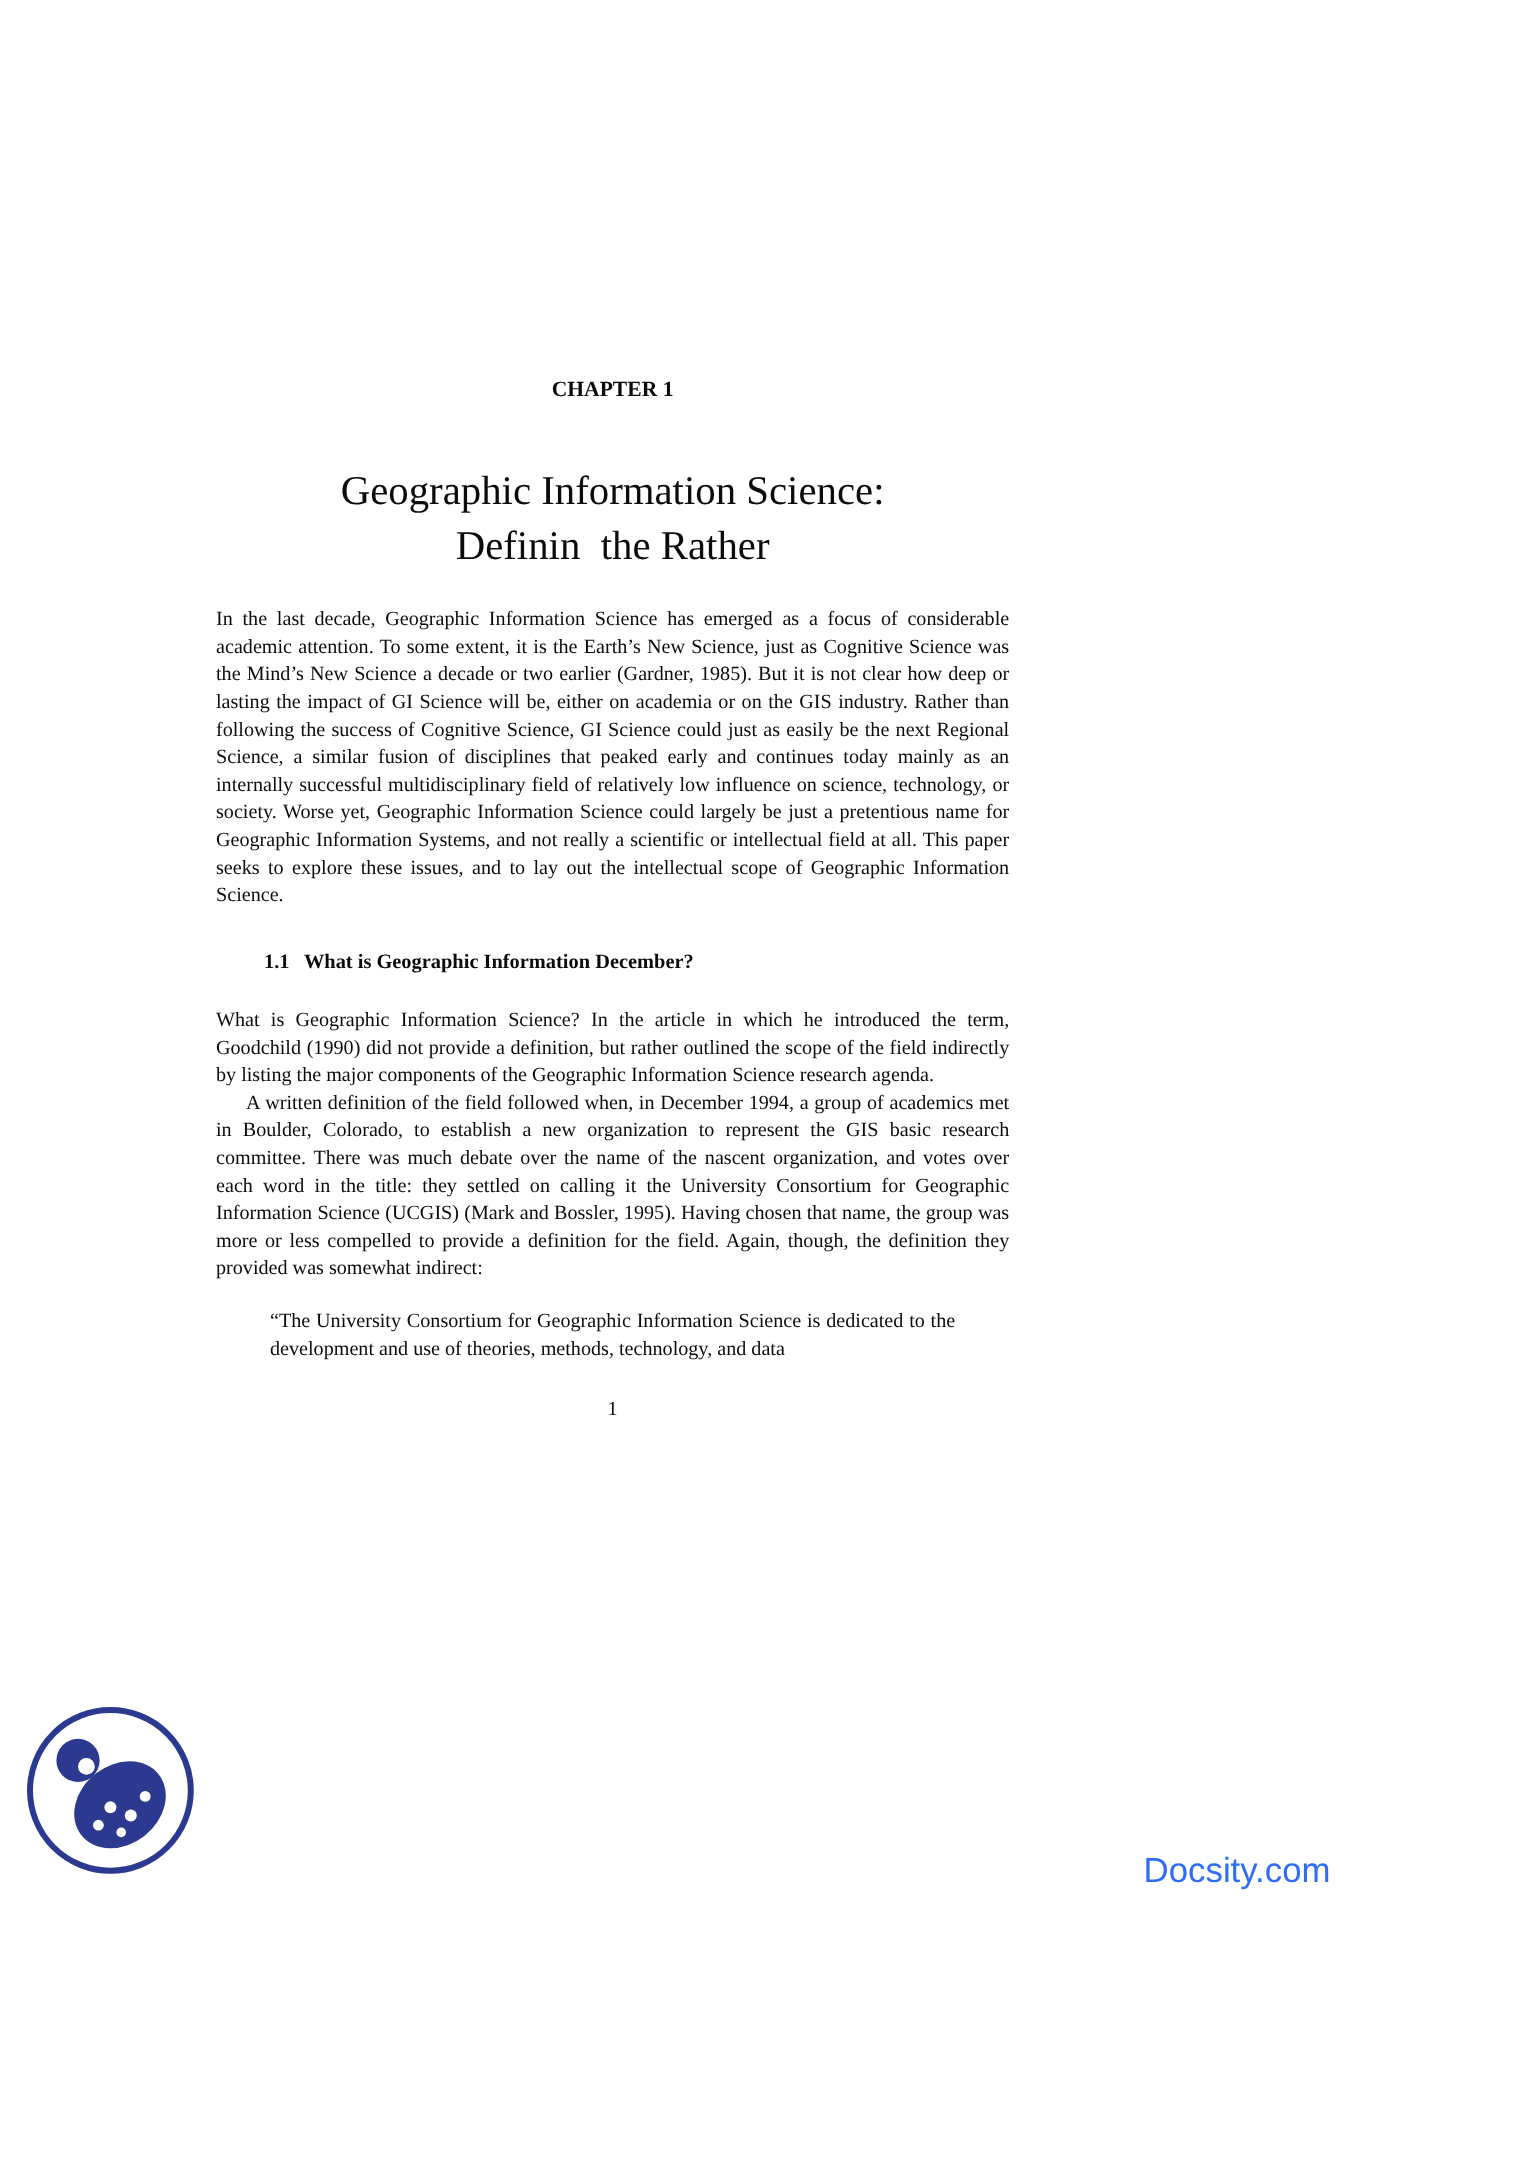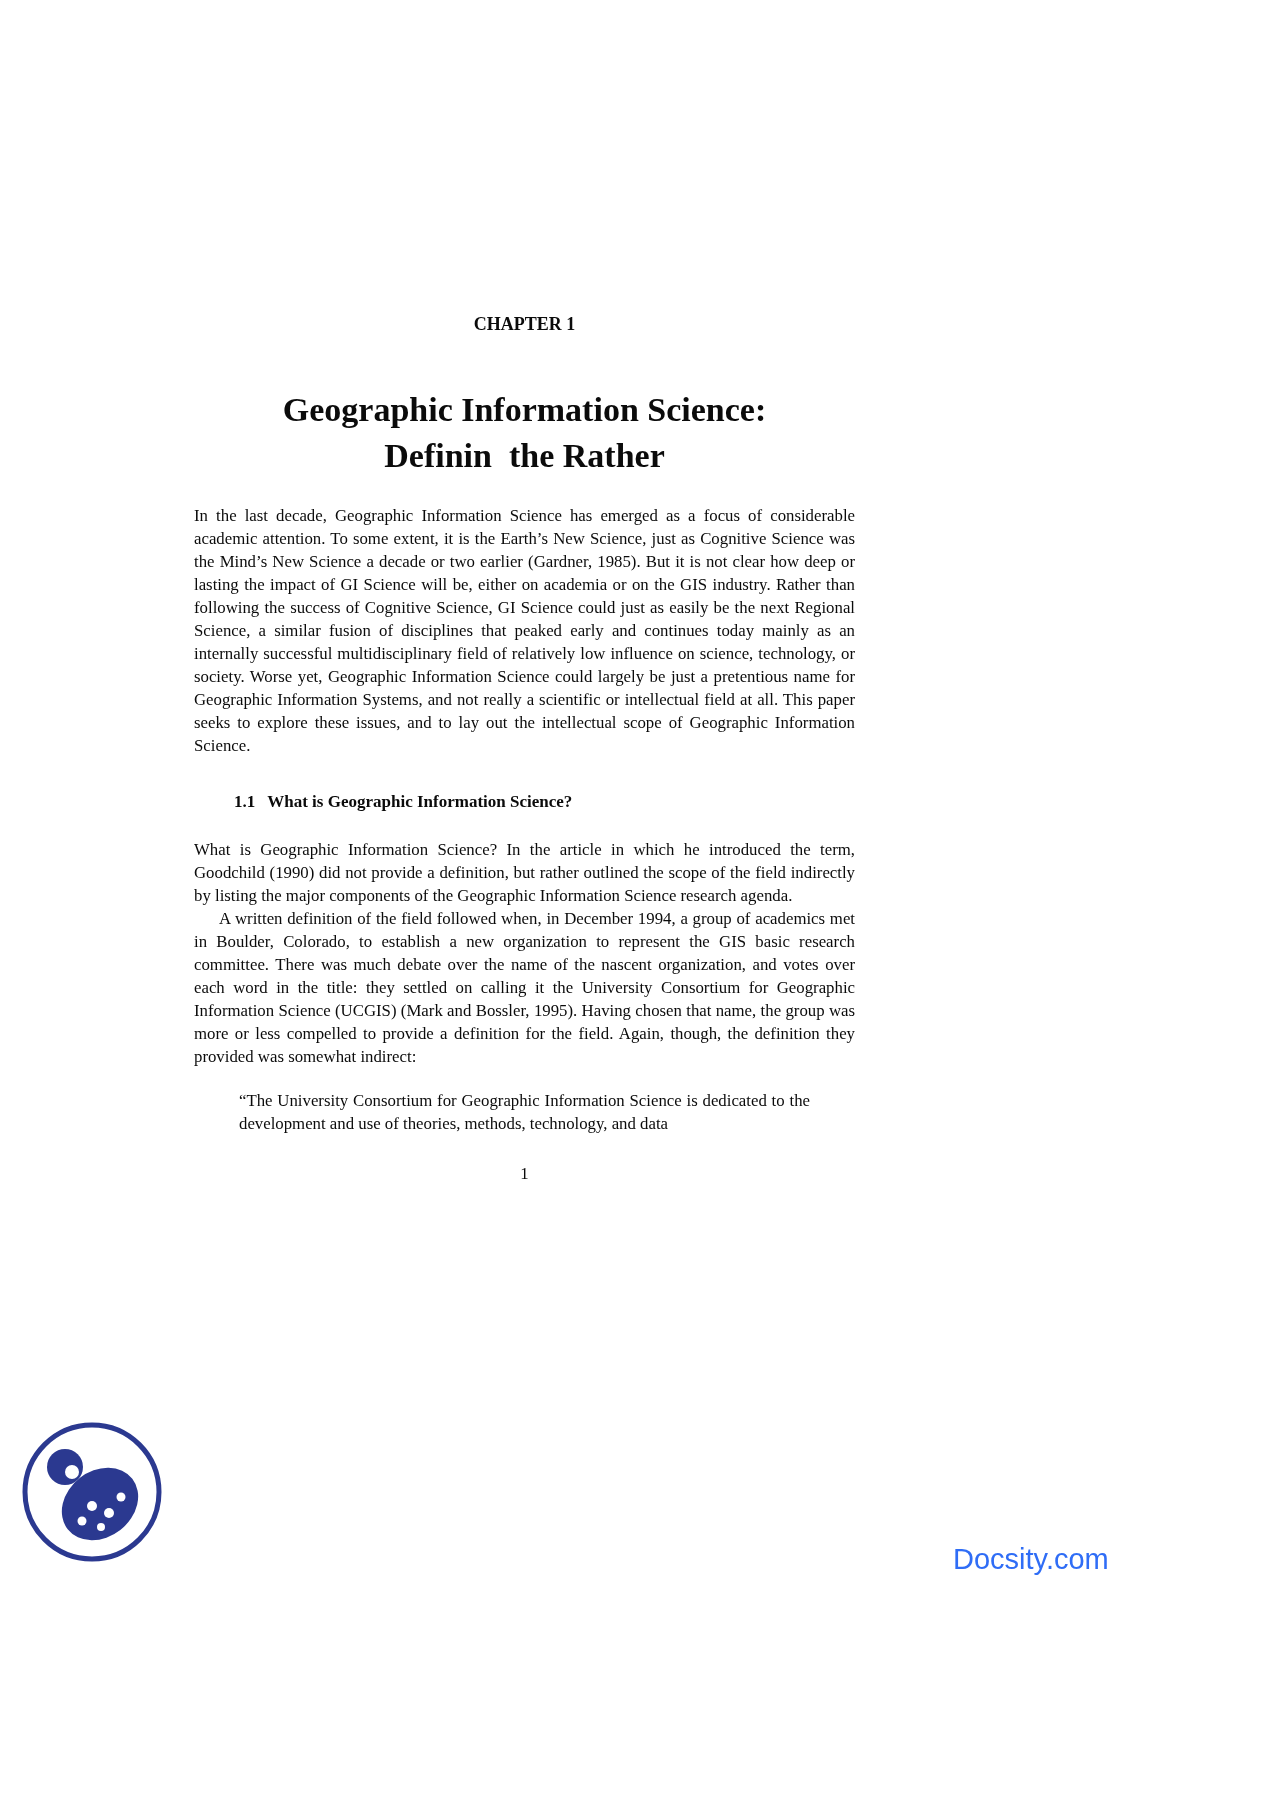--- a/index.html
+++ b/index.html
@@ -12,36 +12,36 @@
   body {
     width: 1280px;
     height: 1811px;
     position: relative;
     font-family: "Liberation Serif", "DejaVu Serif", serif;
     color: #0b0b0b;
     overflow: hidden;
   }
   .page-content {
     position: absolute;
-    left: 194px;
+    left: 180px;
     top: 313px;
     width: 661px;
     font-size: 16.8px;
     line-height: 23px;
   }
   .chapter-label {
     text-align: center;
     font-weight: 700;
     font-size: 18px;
     line-height: 22px;
   }
   .doc-title {
     margin-top: 52px;
     text-align: center;
-    font-weight: 700;
+    font-weight: 400;
     font-size: 34px;
     line-height: 46px;
   }
   .doc-title .title-line { white-space: pre; }
   .section-heading {
     margin-top: 30px;
     font-weight: 700;
     font-size: 17px;
     line-height: 22px;
   }
@@ -98,21 +98,21 @@
 
   <h1 class="doc-title">
     <div class="title-line">Geographic Information Science:</div>
     <div class="title-line">Definin  the Rather</div>
   </h1>
 
 
   <p class="body-para">In the last decade, Geographic Information Science has emerged as a focus of considerable academic attention. To some extent, it is the Earth’s New Science, just as Cognitive Science was the Mind’s New Science a decade or two earlier (Gardner, 1985). But it is not clear how deep or lasting the impact of GI Science will be, either on academia or on the GIS industry. Rather than following the success of Cognitive Science, GI Science could just as easily be the next Regional Science, a similar fusion of disciplines that peaked early and continues today mainly as an internally successful multidisciplinary field of relatively low influence on science, technology, or society. Worse yet, Geographic Information Science could largely be just a pretentious name for Geographic Information Systems, and not really a scientific or intellectual field at all. This paper seeks to explore these issues, and to lay out the intellectual scope of Geographic Information Science.</p>
 
   <h2 class="section-heading sub-heading">
-    <span class="section-number">1.1</span><span>What is Geographic Information Science?</span>
+    <span class="section-number">1.1</span><span>What is Geographic Information December?</span>
   </h2>
 
   <p class="body-para">What is Geographic Information Science? In the article in which he introduced the term, Goodchild (1990) did not provide a definition, but rather outlined the scope of the field indirectly by listing the major components of the Geographic Information Science research agenda.</p>
 
   <p class="body-para continued">A written definition of the field followed when, in December 1994, a group of academics met in Boulder, Colorado, to establish a new organization to represent the GIS basic research committee. There was much debate over the name of the nascent organization, and votes over each word in the title: they settled on calling it the University Consortium for Geographic Information Science (UCGIS) (Mark and Bossler, 1995). Having chosen that name, the group was more or less compelled to provide a definition for the field. Again, though, the definition they provided was somewhat indirect:</p>
 
   <p class="block-quote">“The University Consortium for Geographic Information Science is dedicated to the development and use of theories, methods, technology, and data</p>
 
   <div class="page-number">1</div>
 

